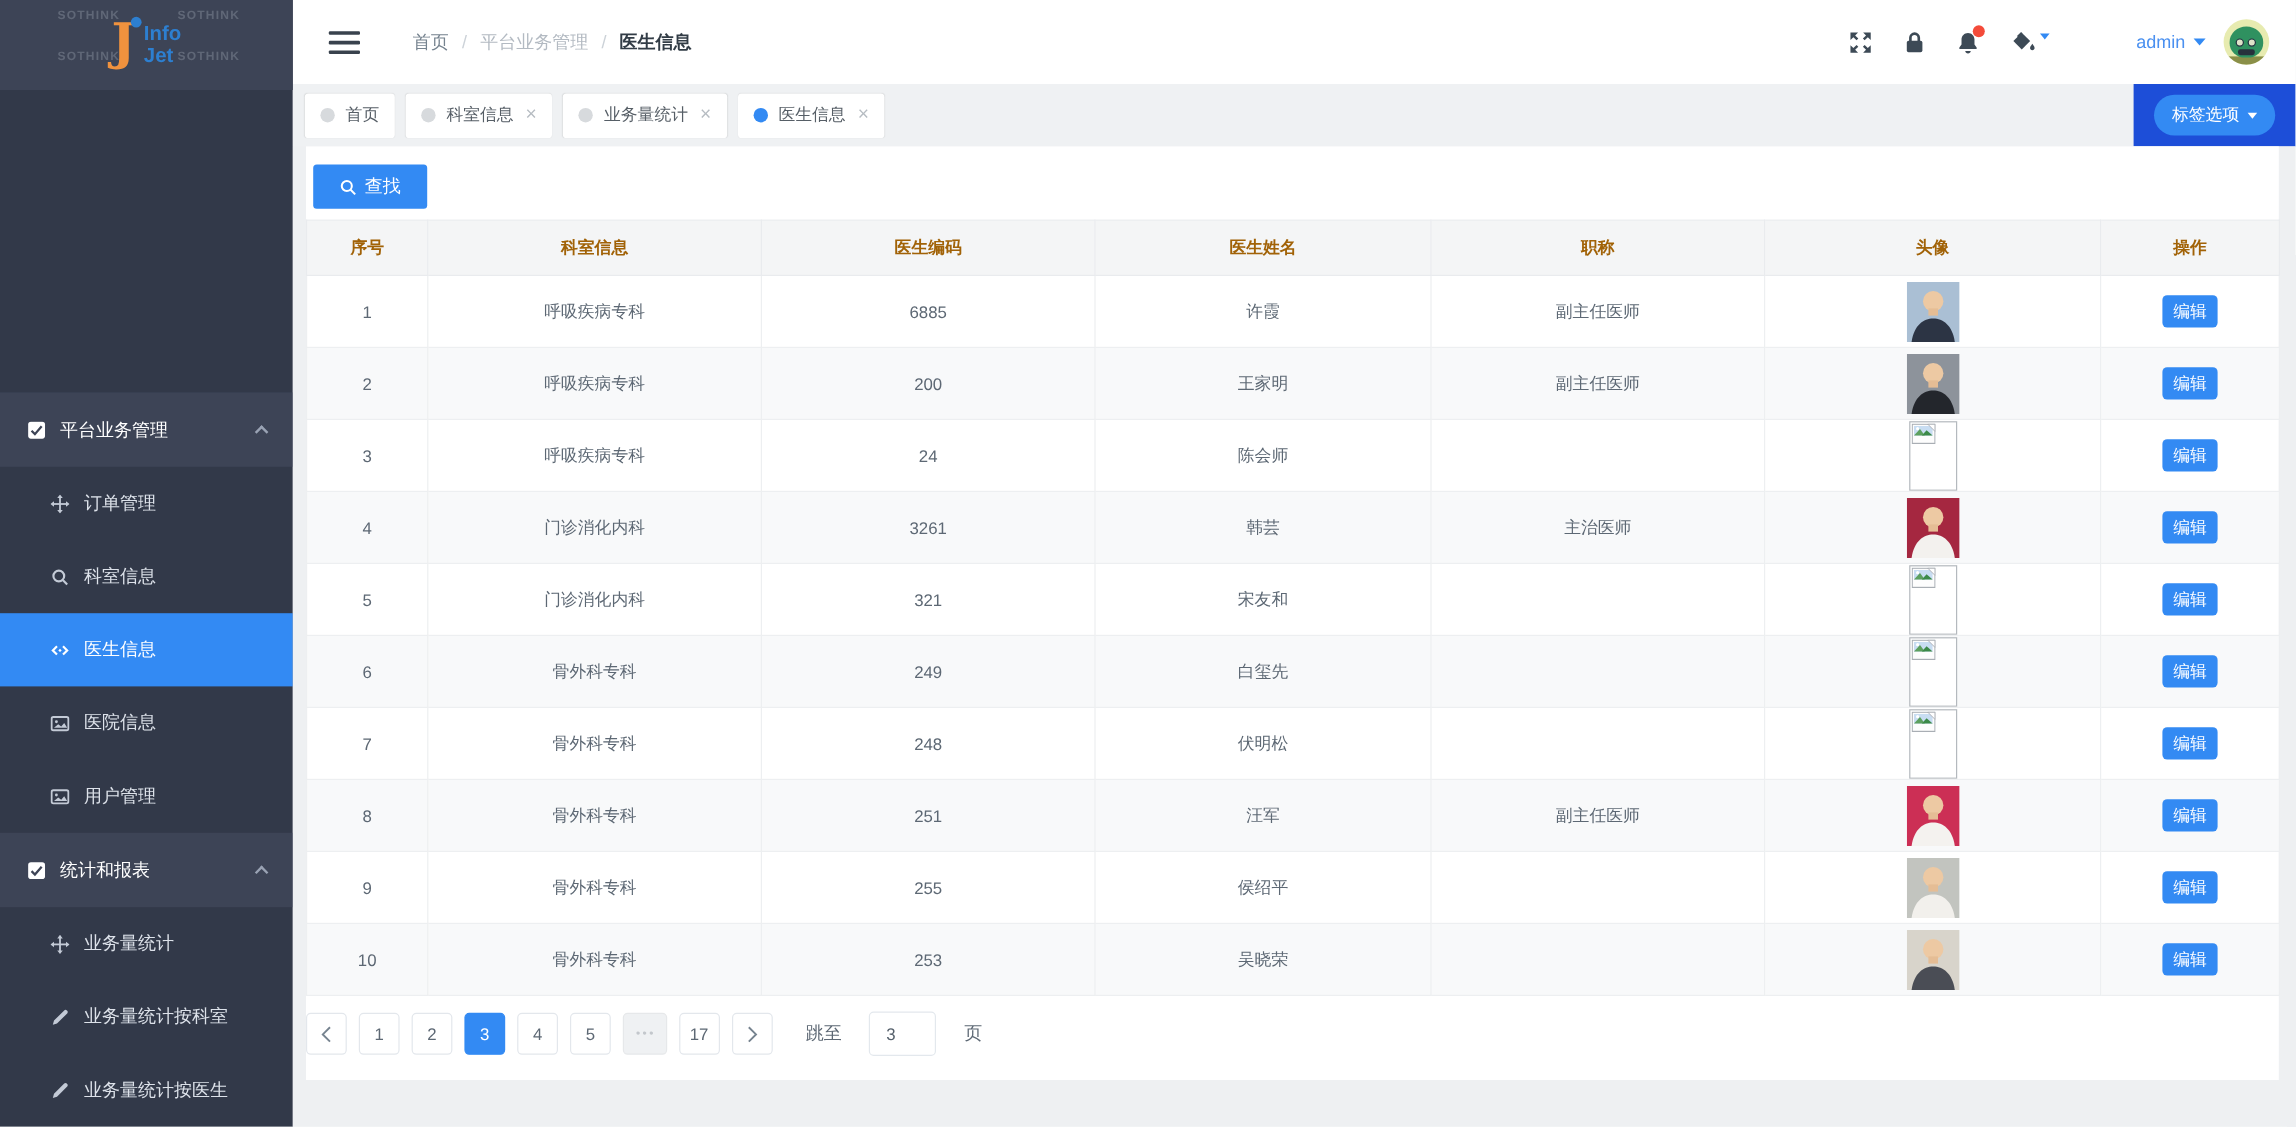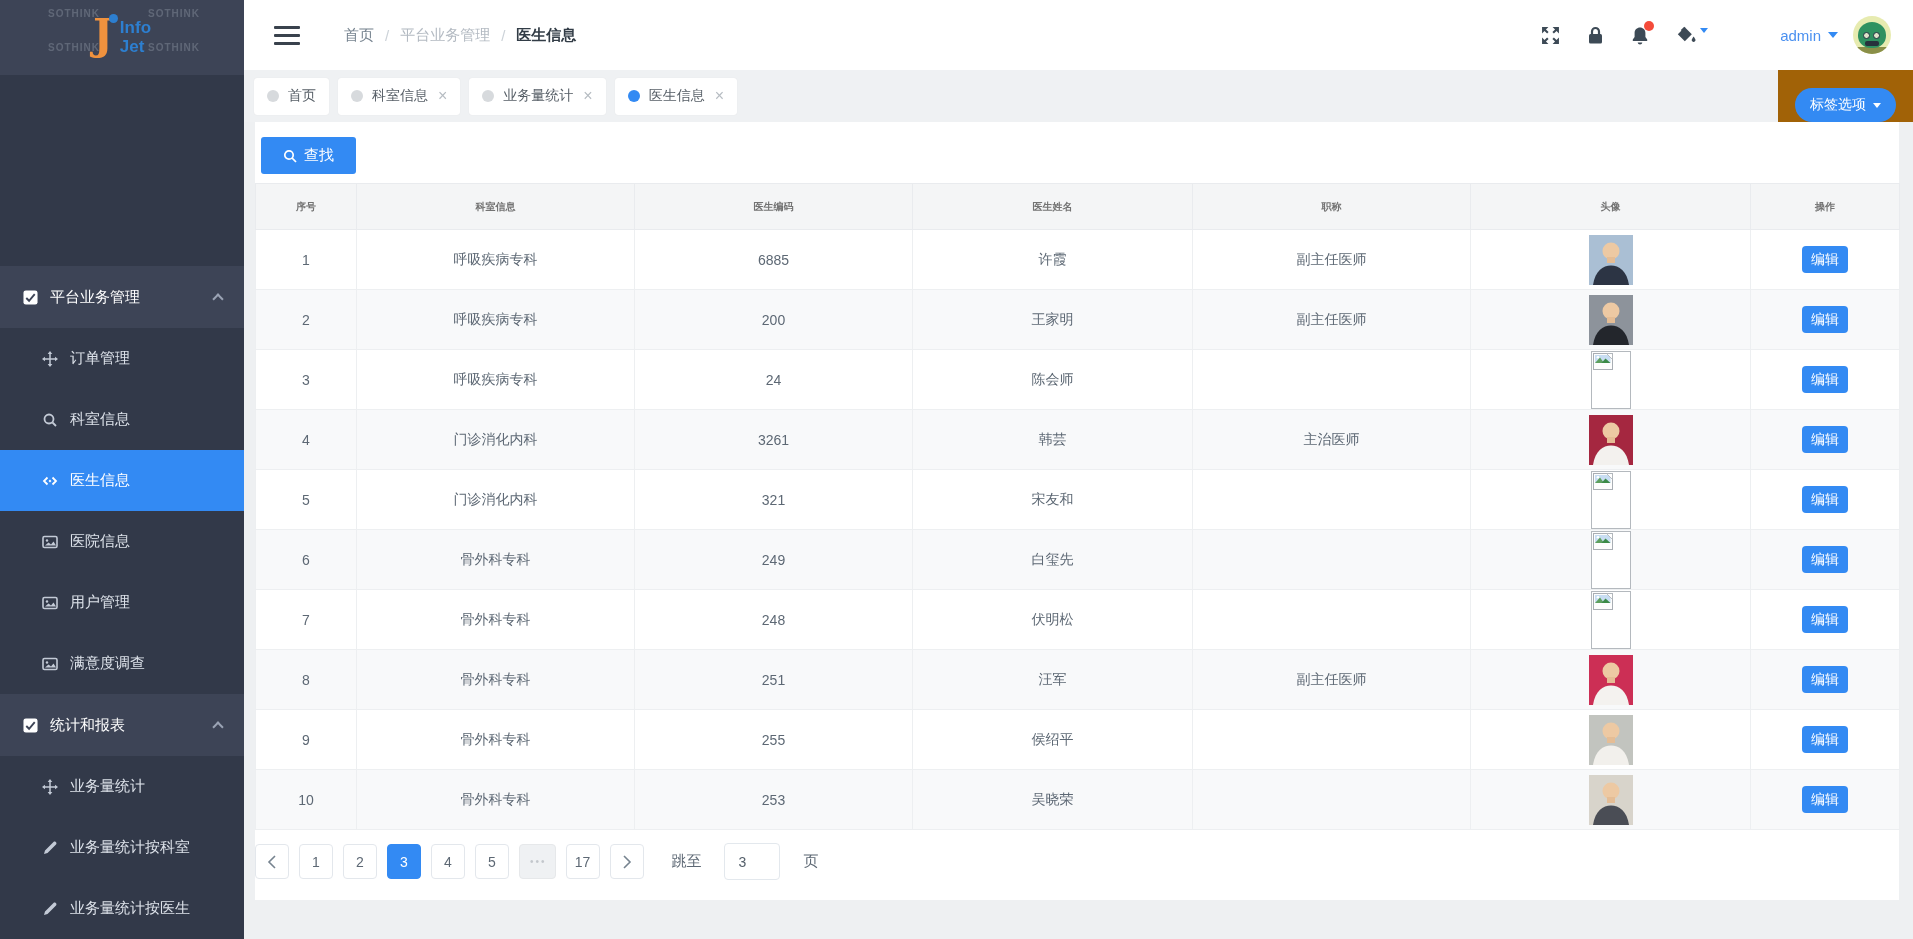--- a/index.html
+++ b/index.html
@@ -47,34 +47,34 @@
 .av-eye.l { left:10px; top:16px; } .av-eye.r { left:20px; top:16px; }
 .av-mouth { position:absolute; left:12px; top:25px; width:14px; height:5px; background:#27313c; border-radius:2px; }
 
 
 .tabstrip { height:52px; flex:0 0 52px; display:flex; background:#eff1f3; }
 .tabs { display:flex; align-items:center; gap:9px; padding-left:10px; flex:1; }
 .tab { height:37px; background:#fff; border-radius:3px; display:flex; align-items:center; gap:9px; padding:0 13px; font-size:14px; color:#565e66; cursor:pointer; box-shadow:0 0 1px rgba(0,0,0,.1);}
 .tab-dot { width:12px; height:12px; border-radius:50%; background:#d7dadd; }
 .tab.active .tab-dot { background:#338af3; }
 .tab-x { color:#b6bcc2; font-size:16px; margin-left:1px; }
-.tabstrip-right { background:#a16207; display:flex; align-items:flex-end; padding:0 17px; }
+.tabstrip-right { background:#1d4ed8; display:flex; align-items:center; padding:0 17px; }
 .btn-tag { height:34px; border:none; border-radius:17px; background:#338af3; color:#fff; font-size:14px; display:flex; align-items:center; gap:7px; padding:0 15px; cursor:pointer; font-family:inherit;}
 .caret-down-w { width:0;height:0;border-left:4px solid transparent;border-right:4px solid transparent;border-top:5px solid #fff; }
 
 
 .content { flex:1; padding:0 14px 0 11px; background:#eef0f2; }
 .panel { background:#fff; padding-bottom:20px; }
 .search-row { display:flex; padding:15px 0 9px 0; }
 .search-input { width:288px; height:37px; border:1px solid #e2e8ee; border-radius:2px; padding:0 12px; font-size:14px; color:#55606b; font-family:inherit; outline:none; }
 .search-input::placeholder { color:#b9c2cb; }
 .btn-search { width:95px; height:37px; margin-left:6px; background:#338af3; color:#fff; border:none; border-radius:3px; font-size:15px; display:flex; align-items:center; justify-content:center; gap:7px; cursor:pointer; font-family:Liberation Sans, sans-serif; }
 
 .doc-table { width:100%; border-collapse:collapse; table-layout:fixed; }
-.doc-table th { height:46px; background:#f4f5f6; font-size:10px; color:#737373; font-weight:bold; border:1px solid #e9ebee; }
+.doc-table th { height:46px; background:#f4f5f6; font-size:14px; color:#a16207; font-weight:bold; border:1px solid #e9ebee; }
 .doc-table td { height:60px; text-align:center; font-size:14px; color:#5d6874; border:1px solid #edeff1; }
 .doc-table tbody tr:nth-child(even) { background:#f8f9fa; }
 .btn-edit { width:46px; height:27px; background:#338af3; color:#fff; border:none; border-radius:4px; font-size:14px; cursor:pointer; font-family:inherit; }
 .avatar-photo { display:block; margin:0 auto; }
 .broken-box { display:flex; width:40px; height:58px; border:1px solid #b4b9be; background:#fff; margin:0 auto; padding:1px; align-items:flex-start; }
 
 .pager { display:flex; align-items:center; gap:10px; padding-top:13px; }
 .pg { min-width:34px; height:35px; background:#fff; border:1px solid #e3e7ec; border-radius:4px; display:flex; align-items:center; justify-content:center; font-size:14px; color:#5d6874; cursor:pointer; padding:0 8px; }
 .pg.active { background:#338af3; border-color:#338af3; color:#fff; }
 .pg.dots { background:#eff1f3; border-color:#e6e8ea; color:#c3c7cc; font-size:10px; letter-spacing:2px; cursor:default; padding-left:10px;}
@@ -154,30 +154,20 @@
        </div>
         <div class="nav-item">
          <span class="nav-ic">
             <svg width="16" height="16" viewBox="0 0 16 16">
               <rect x="1" y="2.5" width="14" height="11" rx="1.5" fill="none" stroke="currentColor" stroke-width="1.6"></rect>
               <circle cx="5" cy="6.5" r="1.2" fill="currentColor"></circle>
               <path d="M3 11.5l3.5-3 2.5 2 2.5-3 2.5 4z" fill="currentColor"></path>
             </svg>
           </span>
          <span class="nav-label">用户管理</span>
-       </div>
-        <div class="nav-item">
-         <span class="nav-ic">
-            <svg width="16" height="16" viewBox="0 0 16 16">
-              <rect x="1" y="2.5" width="14" height="11" rx="1.5" fill="none" stroke="currentColor" stroke-width="1.6"></rect>
-              <circle cx="5" cy="6.5" r="1.2" fill="currentColor"></circle>
-              <path d="M3 11.5l3.5-3 2.5 2 2.5-3 2.5 4z" fill="currentColor"></path>
-            </svg>
-          </span>
-         <span class="nav-label">满意度调查</span>
        </div>
         <div class="nav-section">
        <span class="nav-ic">
             <svg width="15" height="15" viewBox="0 0 16 16">
               <rect x="0.5" y="0.5" width="15" height="15" rx="2.5" fill="#fff"></rect>
               <path d="M3.5 8.5l3 3 6-7" stroke="#3d4456" stroke-width="2" fill="none"></path>
             </svg>
           </span>
        <span class="nav-label">统计和报表</span>
        <span class="chev-up"></span>

